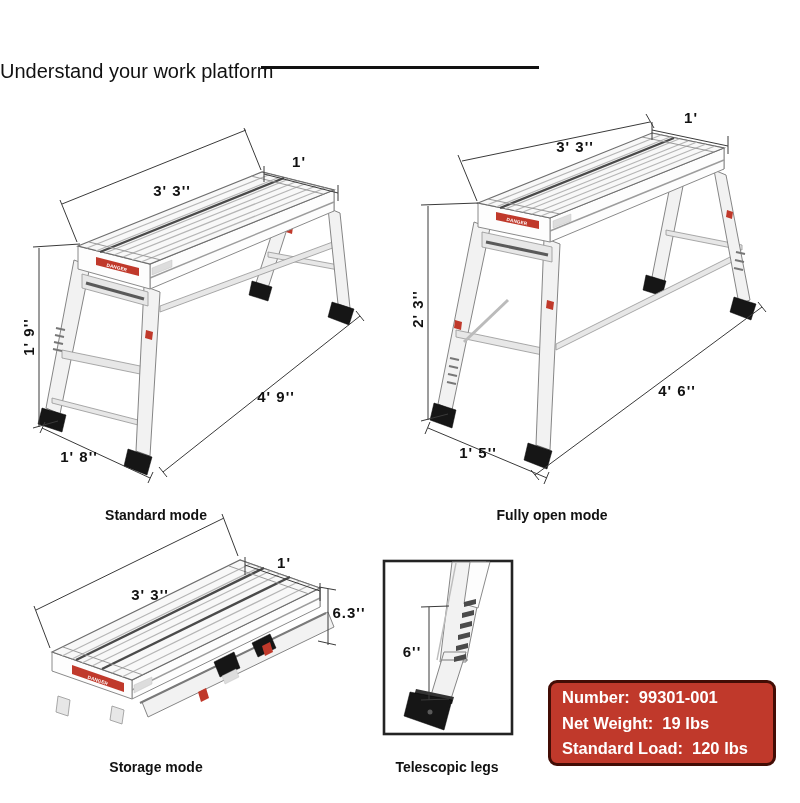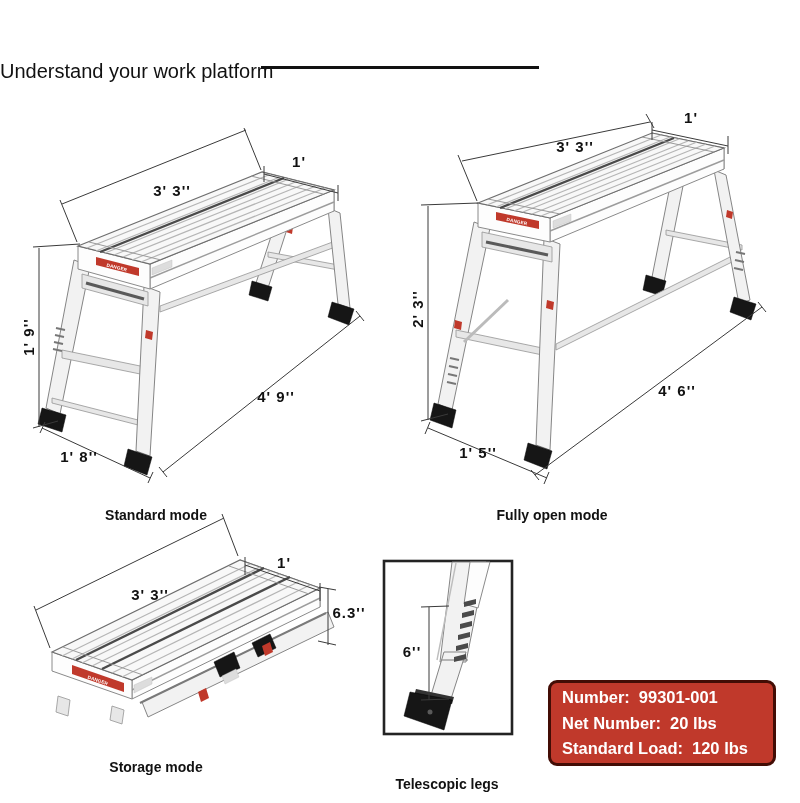--- a/index.html
+++ b/index.html
@@ -287,27 +287,27 @@
 
   <span class="dim" style="left:150px;top:594px">3' 3''</span>
   <span class="dim" style="left:284px;top:562px">1'</span>
   <span class="dim" style="left:349px;top:612px">6.3''</span>
 
   <span class="dim" style="left:412px;top:651px">6''</span>
 
   <div class="caption" style="left:156px;top:515px">Standard mode</div>
   <div class="caption" style="left:552px;top:515px">Fully open mode</div>
   <div class="caption" style="left:156px;top:767px">Storage mode</div>
-  <div class="caption" style="left:447px;top:784px">Telescopic legs</div>
+  <div class="caption" style="left:447px;top:767px">Telescopic legs</div>
 
   <div class="spec-box">
     <div class="spec-row">
       <span>Number:</span><span class="val">99301-001</span>
     </div>
     <div class="spec-row">
-      <span>Net Number:</span><span class="val">20 lbs</span>
+      <span>Net Weight:</span><span class="val">19 lbs</span>
     </div>
     <div class="spec-row">
       <span>Standard Load:</span><span class="val">120 lbs</span>
     </div>
   </div>
 
 </div>
 
 </body></html>

